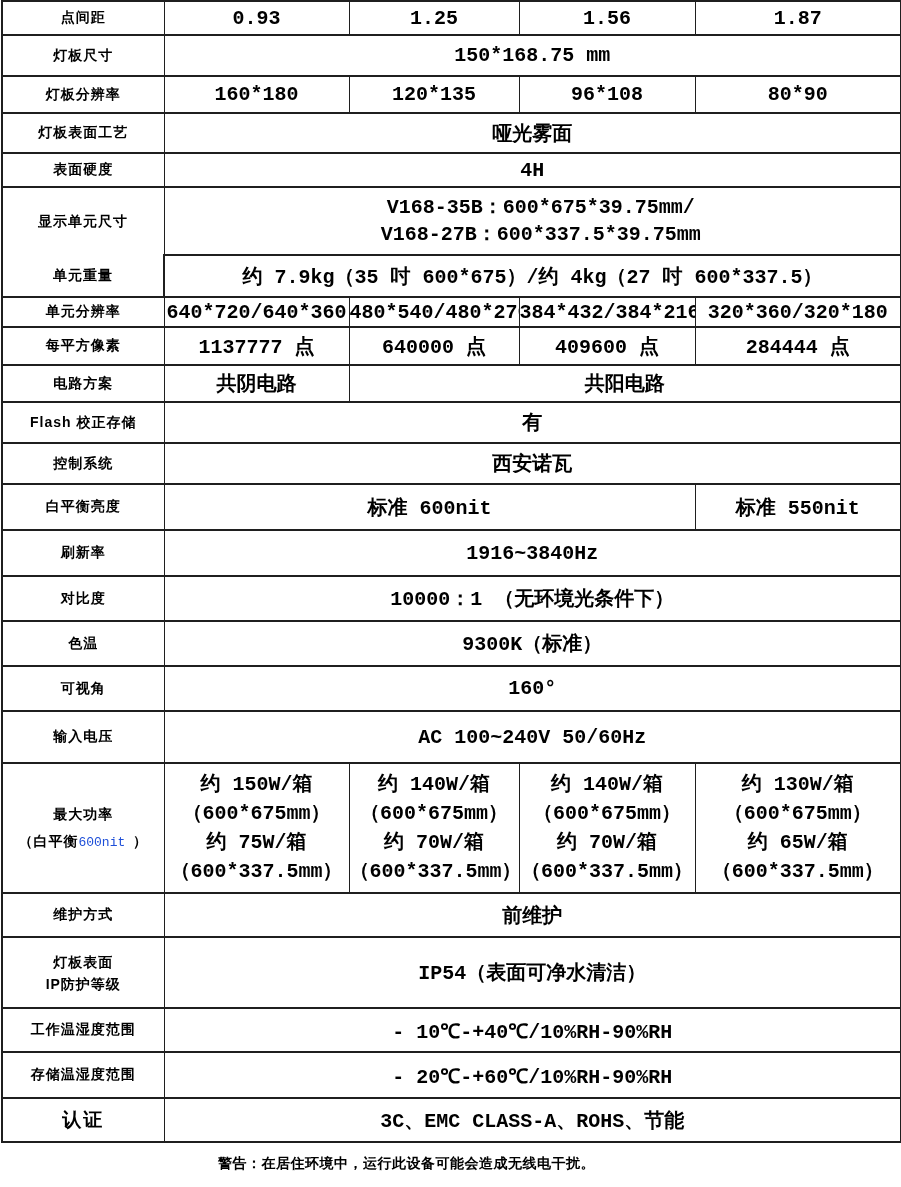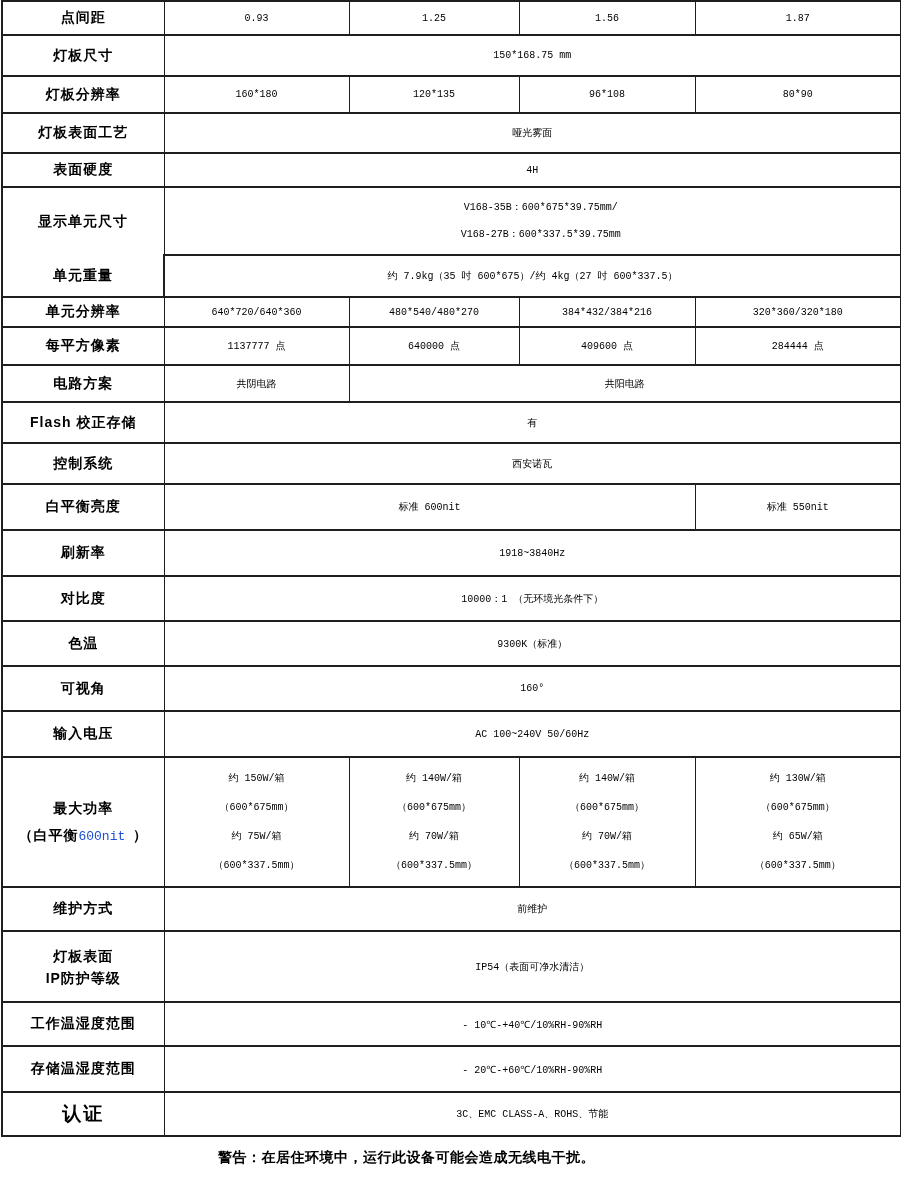--- a/index.html
+++ b/index.html
@@ -31,22 +31,22 @@
   table.spec td:last-child  { border-right-width: 2px; }
 
   .lbl {
     font-weight: bold;
     font-size: 14px;
     font-family: "Liberation Sans", sans-serif;
     letter-spacing: 1px;
   }
   .lbl-big { font-size: 19px; letter-spacing: 2px; }
   .val {
-    font-size: 10px;
-    font-weight: normal;
+    font-size: 20px;
+    font-weight: bold;
     font-family: "Liberation Mono", "DejaVu Sans Mono", monospace;
   }
   .two-line { line-height: 22px; }
   .dim-lines div { line-height: 27px; padding-left: 17px; }
   .power-cell div { line-height: 29px; }
   .power-lbl { line-height: 27px; }
   .gray-inline {
     color: #1d4ed8;
     font-weight: normal;
     font-family: "Liberation Mono", "DejaVu Sans Mono", monospace;
@@ -164,39 +164,39 @@
   </tr>
 
   <tr style="height:46px">
     <td class="lbl">白平衡亮度</td>
     <td class="val" colspan="3">标准 600nit</td>
     <td class="val">标准 550nit</td>
   </tr>
 
   <tr style="height:46px">
     <td class="lbl">刷新率</td>
-    <td class="val" colspan="4">1918~3840Hz</td>
+    <td class="val" colspan="4">1916~3840Hz</td>
   </tr>
 
   <tr style="height:45px">
     <td class="lbl">对比度</td>
     <td class="val" colspan="4">10000：1 （无环境光条件下）</td>
   </tr>
 
   <tr style="height:45px">
     <td class="lbl">色温</td>
     <td class="val" colspan="4">9300K（标准）</td>
   </tr>
 
   <tr style="height:45px">
     <td class="lbl">可视角</td>
     <td class="val" colspan="4">160°</td>
   </tr>
 
-  <tr style="height:46px">
+  <tr style="height:52px">
     <td class="lbl">输入电压</td>
     <td class="val" colspan="4">AC 100~240V 50/60Hz</td>
   </tr>
 
   <tr style="height:130px">
     <td class="lbl power-lbl">
       <div>最大功率</div>
       <div><span>（白平衡</span><span class="gray-inline">600nit </span><span>）</span></div>
     </td>
     <td class="val power-cell">

